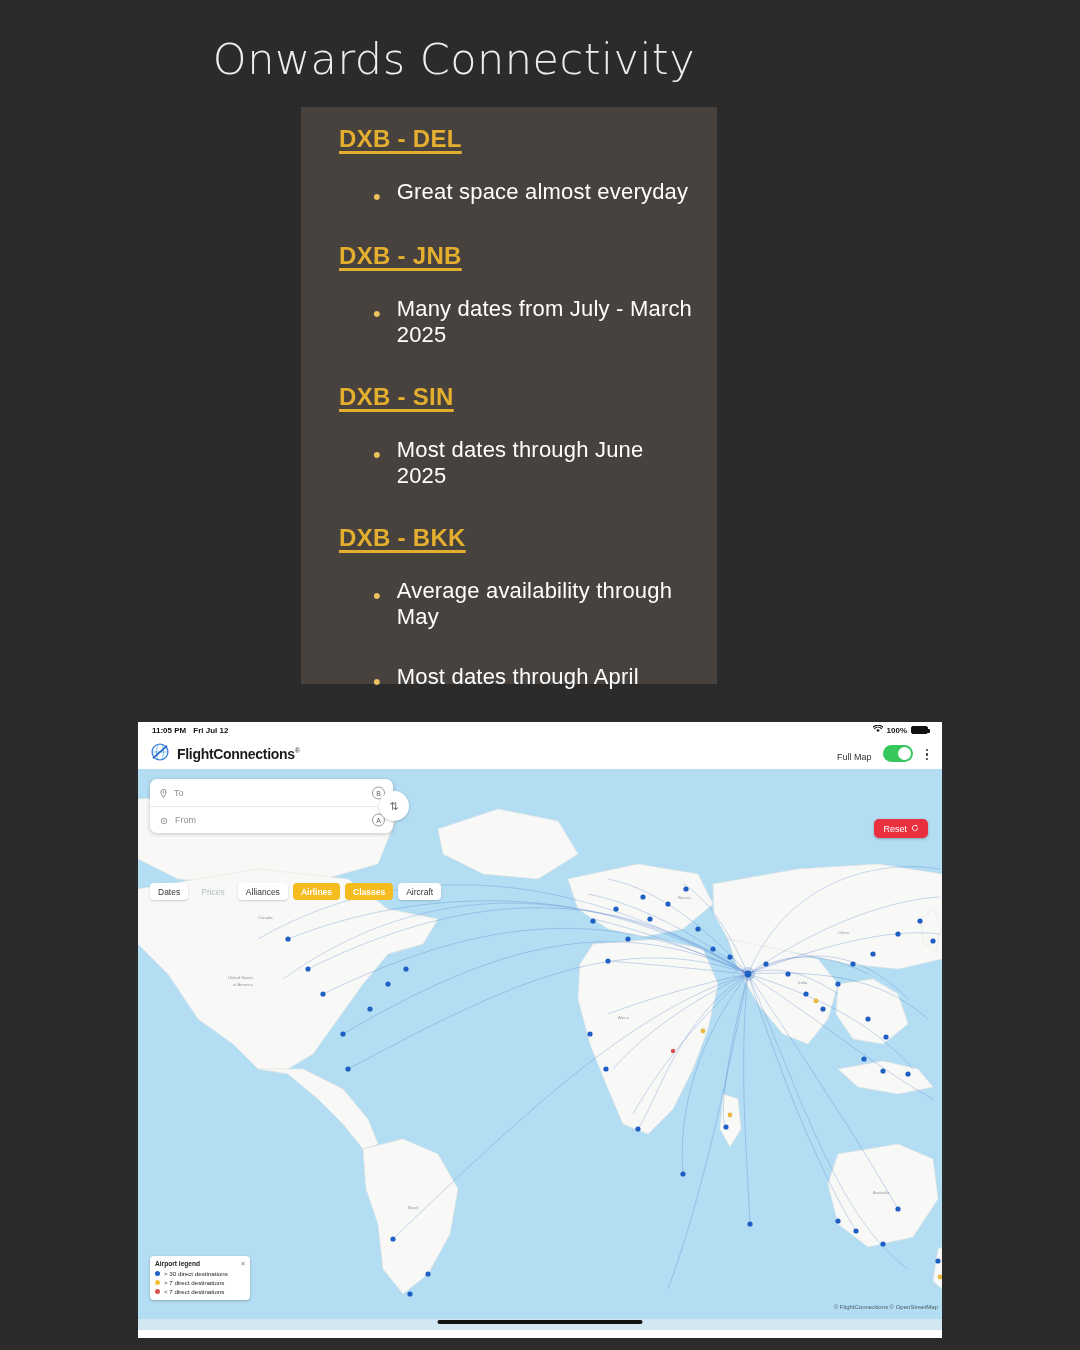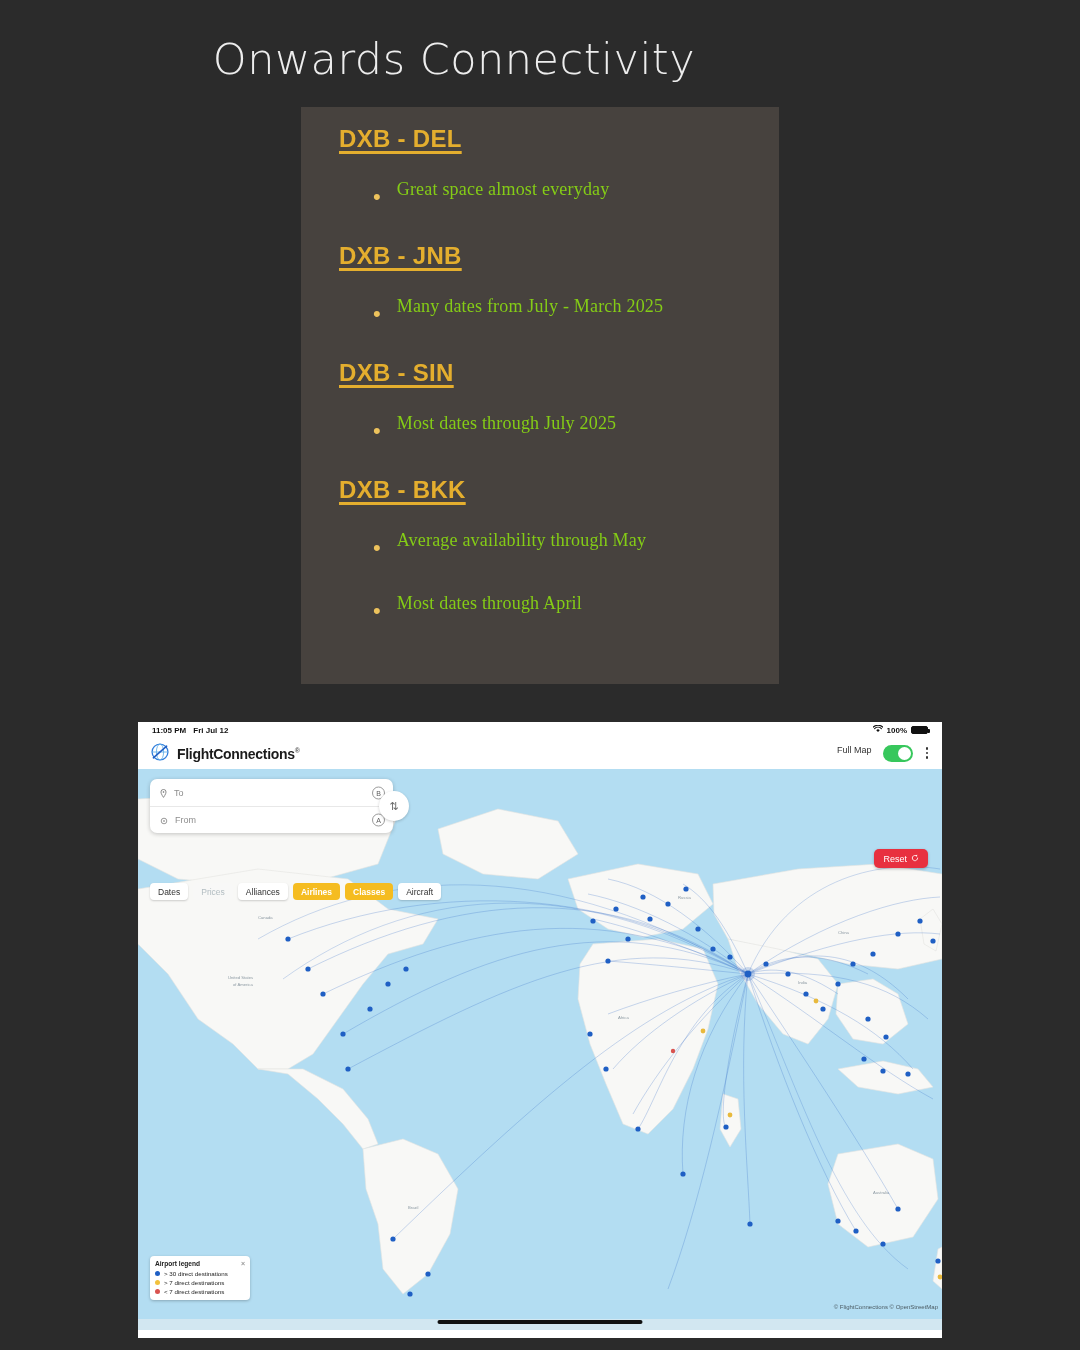--- a/index.html
+++ b/index.html
@@ -18,21 +18,21 @@
     font-weight: 300;
     font-size: 43px;
     letter-spacing: 0.5px;
     color: #ededed;
   }
 
   
   .panel {
     position: absolute;
     left: 301px; top: 107px;
-    width: 478px; height: 577px;
+    width: 416px; height: 577px;
     background: #47423e;
     padding: 18px 20px 0 20px;
   }
   .route-block { margin-bottom: 2px; }
   .route-head {
     font-size: 24px; font-weight: bold;
     color: #e4ae2e;
     text-decoration: underline;
     text-underline-offset: 4px;
     text-decoration-thickness: 3px;
@@ -43,25 +43,24 @@
     display: flex; align-items: flex-start;
     margin: 26px 0 34px 0;
     padding-left: 52px;
   }
   .bullet {
     color: #edc25c;
     font-size: 22px; line-height: 1;
     margin-right: 16px; margin-top: 7px;
   }
   .route-note {
-    font-size: 18px;
-    color: #84cc16;
+    font-size: 22px;
+    color: #ffffff;
     line-height: 1.2;
     letter-spacing: 0.2px;
-    font-family: Liberation Serif, serif;
   }
 
   
   .tablet {
     position: absolute;
     left: 138px; top: 722px;
     width: 804px; height: 616px;
     background: #ffffff;
     overflow: hidden;
   }
@@ -94,21 +93,21 @@
   .appbar {
     position: relative; height: 31px; background: #fff;
     display: flex; align-items: center; padding: 0 12px;
   }
   .logo-wrap { display: flex; align-items: center; gap: 7px; }
   .logo-text {
     font-size: 14px; font-weight: bold; color: #1b1b1b;
     letter-spacing: -0.3px;
   }
   .logo-tm { font-size: 7px; vertical-align: super; color: #555; }
-  .appbar-right { margin-left: auto; display: flex; align-items: flex-start; gap: 11px; }
+  .appbar-right { margin-left: auto; display: flex; align-items: flex-end; gap: 11px; }
   .fullmap-label { font-size: 9px; color: #333; }
   .toggle {
     width: 30px; height: 17px; border-radius: 9px; background: #37c75c;
     position: relative;
   }
   .toggle:after {
     content: ""; position: absolute; right: 2px; top: 2px;
     width: 13px; height: 13px; border-radius: 50%; background: #fff;
   }
   .kebab { display: flex; flex-direction: column; gap: 2px; padding: 2px; }
@@ -166,21 +165,20 @@
   .chip.active { background: #f5bc20; color: #fff; font-weight: bold; box-shadow:none;text-align:right; }
   .chip.ghost { background: rgba(255,255,255,.12); color: rgba(120,140,150,.55); box-shadow: none; }
 
   
   .reset-btn {
     position: absolute; right: 14px; top: 50px;
     height: 19px; padding: 0 9px; border-radius: 5px;
     background: #e8303f; color: #fff; font-size: 9px;
     display: flex; align-items: center; gap: 4px;
     box-shadow: 0 1px 3px rgba(0,0,0,.25);
-    margin-top: 30px;
   }
 
   
   .legend {
     position: absolute; left: 12px; bottom: 30px;
     width: 100px; background: #fff; border-radius: 4px;
     padding: 4px 5px 5px 5px;
     box-shadow: 0 1px 3px rgba(0,0,0,.25);
     font-size: 6.2px; color: #222;
   }
@@ -223,21 +221,21 @@
     <div class="route-note-row">
       <span class="bullet">•</span>
       <span class="route-note">Many dates from July - March 2025</span>
     </div>
   </div>
 
   <div class="route-block">
     <div class="route-head">DXB - SIN</div>
     <div class="route-note-row">
       <span class="bullet">•</span>
-      <span class="route-note">Most dates through July 2025</span>
+      <span class="route-note">Most dates through June 2025</span>
     </div>
   </div>
 
   <div class="route-block">
     <div class="route-head">DXB - BKK</div>
     <div class="route-note-row">
       <span class="bullet">•</span>
       <span class="route-note">Average availability through May</span>
     </div>
   </div>

